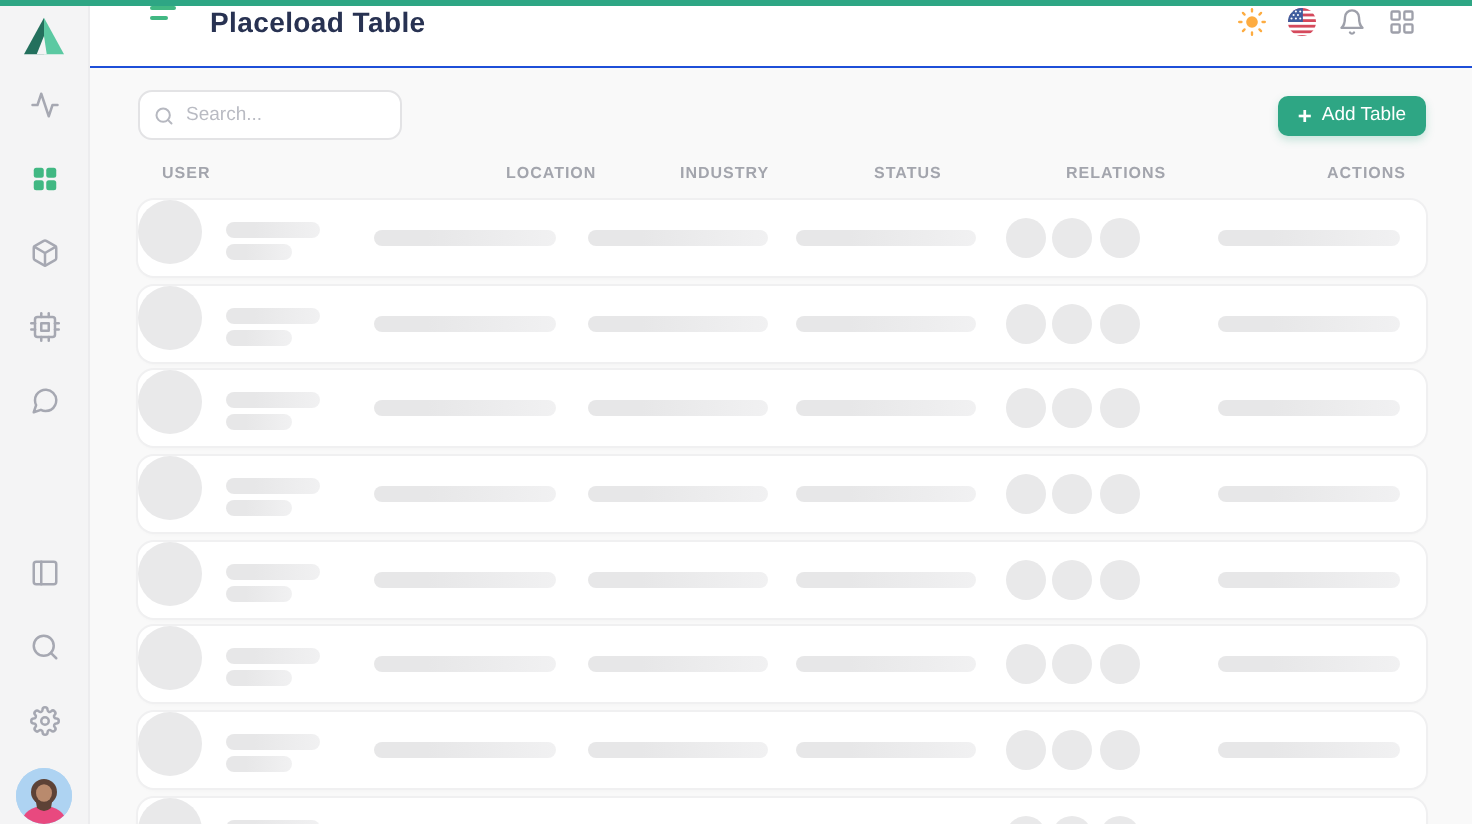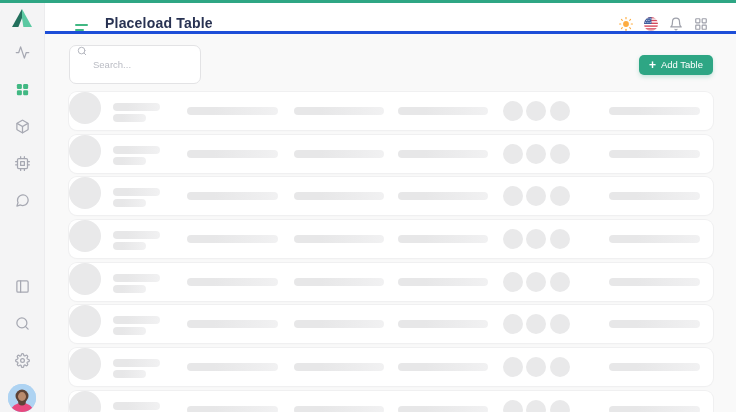--- a/index.html
+++ b/index.html
@@ -18,38 +18,38 @@
   .side-ic svg { width:15px; height:15px; }
   .side-ic.first { margin-top:16px; }
   .side-ic + .side-ic { margin-top:21px; }
   .side-ic.group2 { margin-top:70px; }
   .side-ic.active { color:#41b883; }
   .avatar { width:28px; height:28px; border-radius:50%; margin-top:16px;
     overflow:hidden; background:#aed3f2; cursor:pointer; position:relative; }
 
   
   .main { position:absolute; left:45px; top:3px; width:691px; height:409px; }
-  .header { height:31px; background:#fff; border-bottom:3px solid #1d4ed8;
-    display:flex; align-items:flex-end; padding:0 28px 0 30px; }
+  .header { height:31px; background:#fff; border-bottom:1px solid #1d4ed8;
+    display:flex; align-items:flex-start; padding:0 28px 0 30px; }
   .burger { width:13px; cursor:pointer; }
   .burger span { display:block; height:2px; border-radius:2px; background:#41b883; }
   .burger span:first-child { width:13px; }
   .burger span:last-child { width:9px; margin-top:3px; }
   .page-title { margin-left:17px; font-size:14px; font-weight:700;
     color:#283252; letter-spacing:.2px; }
   .hd-actions { margin-left:auto; display:flex; align-items:center; gap:10px; }
   .hd-ic { width:15px; height:15px; display:flex; align-items:center;
     justify-content:center; cursor:pointer; color:#9ea0aa; }
   .hd-ic svg { width:14px; height:14px; }
 
   
   .content { padding:11px 23px 0 24px; }
   .toolbar { display:flex; justify-content:space-between; align-items:center; }
-  .searchbox { width:132px; height:39px; background:#fff; border:1px solid #e3e3e5;
-    border-radius:7px; display:flex; padding:0 7px; }
+  .searchbox { width:132px; height:25px; background:#fff; border:1px solid #e3e3e5;
+    border-radius:7px; display:flex; align-items:center; padding:0 7px; }
   .searchbox svg { width:10px; height:10px; color:#b6b8c0; flex:none; }
   .searchbox input { border:0; outline:0; background:transparent; width:100%;
     margin-left:6px; font-size:9.5px; color:#555; font-family:inherit; }
   .searchbox input::placeholder { color:#b9bbc3; }
   .add-btn { height:20px; padding:0 10px; background:#2ea684; color:#fff;
     border:0; border-radius:5px; font-size:9.5px; font-family:inherit;
     display:flex; align-items:center; gap:5px; cursor:pointer;
     box-shadow:0 2px 4px rgba(46,166,132,.25); }
   .add-btn .plus { font-size:12px; font-weight:700; line-height:1; }
 
@@ -236,20 +236,28 @@
             <line x1="21" y1="21" x2="16.65" y2="16.65"></line>
           </svg>
         <input type="text" placeholder="Search..." style="">
       </div>
       <button class="add-btn">
         <span class="plus">+</span>
         <span>Add Table</span>
       </button>
     </div>
 
+    <div class="thead">
+      <span class="c-user">USER</span>
+      <span class="c-location">LOCATION</span>
+      <span class="c-industry">INDUSTRY</span>
+      <span class="c-status">STATUS</span>
+      <span class="c-relations">RELATIONS</span>
+      <span class="c-actions">ACTIONS</span>
+    </div>
 
     <div class="tbody">
   <div class="row">
     <div class="ph-avatar"></div>
     <div class="ph ph-name"></div>
     <div class="ph ph-sub"></div>
     <div class="ph ph-loc"></div>
     <div class="ph ph-ind"></div>
     <div class="ph ph-stat"></div>
     <div class="ph-dot d1"></div>

